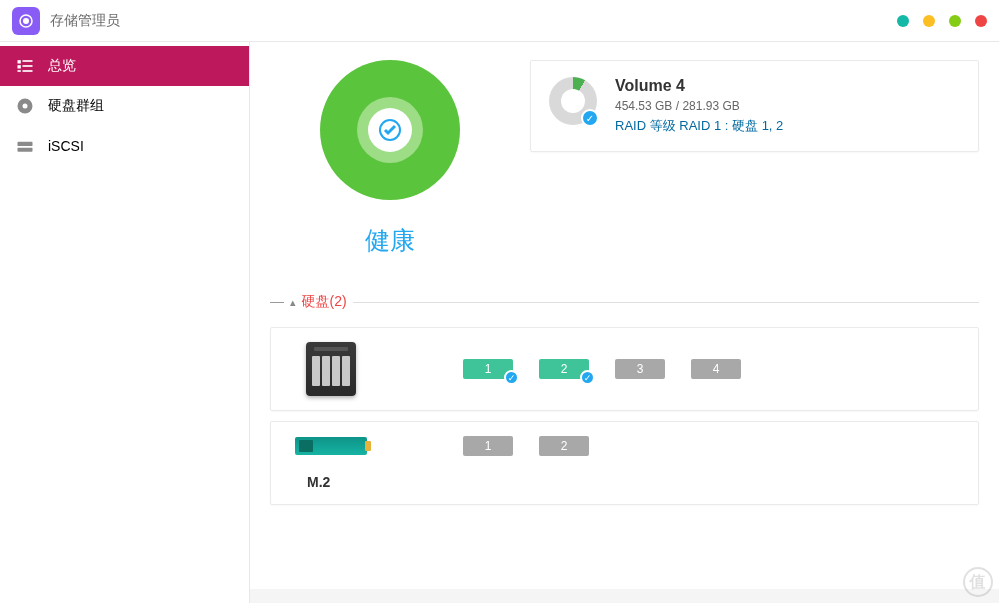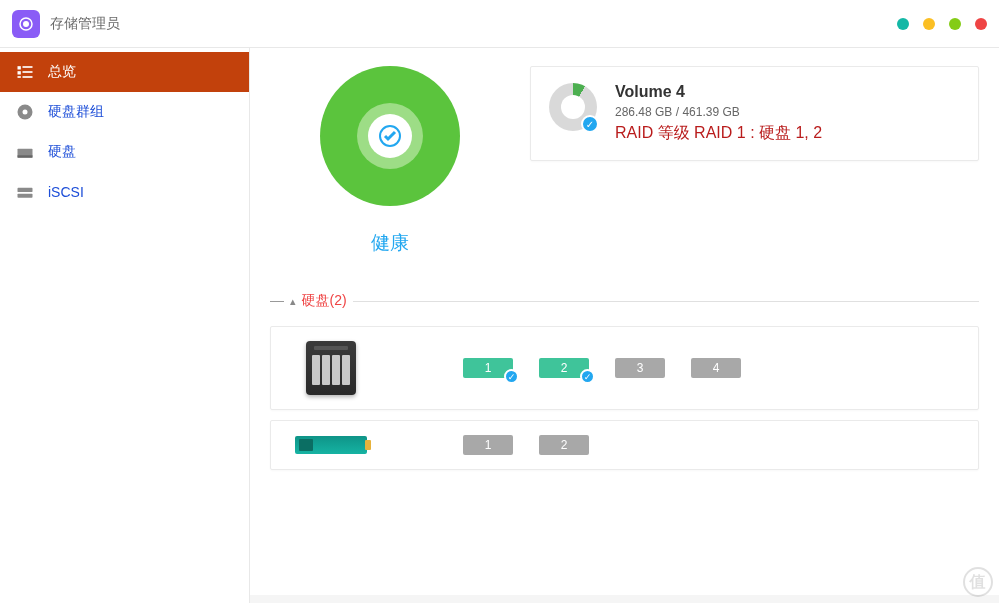--- a/index.html
+++ b/index.html
@@ -1,56 +1,56 @@
 <!DOCTYPE html>
 <html><head>
 <meta charset="utf-8">
 <style>
 * { margin: 0; padding: 0; box-sizing: border-box; font-family: "Microsoft YaHei", "Segoe UI", Arial, sans-serif; }
 body { width: 999px; height: 603px; background: #fff; overflow: hidden; position: relative; }
 
 
-.titlebar { height: 48px; display: flex; align-items: center; padding: 0 12px; border-bottom: 1px solid #e8e8e8; }
+.titlebar { height: 42px; display: flex; align-items: center; padding: 0 12px; border-bottom: 1px solid #e8e8e8; }
 .titlebar .app-icon { width: 28px; height: 28px; border-radius: 6px; background: #8a5cf6; display: flex; align-items: center; justify-content: center; color: #fff; margin-right: 10px; }
 .titlebar .app-title { color: #6a6a6a; font-size: 14px; }
 .win-dots { margin-left: auto; display: flex; gap: 14px; }
 .win-dots span { width: 12px; height: 12px; border-radius: 50%; display: inline-block; }
 .dot-teal { background: #14b8a6; }
 .dot-yellow { background: #fbbf24; }
 .dot-green { background: #84cc16; }
 .dot-red { background: #ef4444; }
 
 
 .body-area { display: flex; height: calc(100% - 42px); }
 .sidebar { width: 250px; border-right: 1px solid #e8e8e8; padding-top: 4px; }
 .content { flex: 1; overflow: auto; padding: 0; position: relative; }
 
 
-.side-item { display: flex; align-items: center; height: 40px; padding: 0 14px; color: #1d4ed8; font-size: 14px; cursor: pointer; gap: 12px; }
-.side-item.active { background: #c2410c; color: #fff; }
+.side-item { display: flex; align-items: center; height: 40px; padding: 0 14px; color: #000000; font-size: 14px; cursor: pointer; gap: 12px; }
+.side-item.active { background: #be185d; color: #fff; }
 .side-item .s-icon { width: 22px; height: 22px; display: flex; align-items: center; justify-content: center; color: inherit; }
 .side-item:not(.active) .s-icon { color: #8a8a8a; }
 
 
 .top-row { display: flex; align-items: flex-start; padding: 18px 20px 30px 20px; gap: 20px; }
 .health-block { width: 240px; text-align: center; }
 .health-circle { width: 140px; height: 140px; margin: 0 auto 24px; border-radius: 50%; background: #5bc43d; position: relative; display: flex; align-items: center; justify-content: center; }
 .health-circle .ring { width: 66px; height: 66px; border-radius: 50%; background: #9ddd86; display: flex; align-items: center; justify-content: center; }
 .health-circle .ring .inner { width: 44px; height: 44px; border-radius: 50%; background: #fff; display: flex; align-items: center; justify-content: center; color: #22a7f0; }
-.health-label { color: #22a7f0; font-size: 19px; }
+.health-label { color: #22a7f0; font-size: 25px; }
 
 .volume-card { flex: 1; border: 1px solid #eaeaea; border-radius: 2px; padding: 16px 18px; display: flex; gap: 18px; align-items: flex-start; box-shadow: 0 1px 2px rgba(0,0,0,0.03); }
 .vol-icon-wrap { position: relative; width: 48px; height: 48px; }
 .vol-donut { width: 48px; height: 48px; border-radius: 50%; background: conic-gradient(#4caf50 0 30deg, #d9d9d9 30deg 360deg); display: flex; align-items: center; justify-content: center; }
 .vol-donut::after { content: ""; width: 24px; height: 24px; background: #fff; border-radius: 50%; }
 .vol-check { position: absolute; right: -2px; bottom: -2px; width: 18px; height: 18px; background: #22a7f0; border: 2px solid #fff; border-radius: 50%; display: flex; align-items: center; justify-content: center; color: #fff; font-size: 10px; }
 .vol-info { display: flex; flex-direction: column; gap: 4px; }
 .vol-name { font-weight: 600; font-size: 16px; color: #333; }
 .vol-capacity { font-size: 12px; color: #666; }
-.vol-raid { font-size: 16px; color: #b91c1c; }
+.vol-raid { font-size: 13px; color: #0369a1; }
 
 
 .section-head { display: flex; align-items: center; padding: 6px 20px; color: #333; font-size: 14px; gap: 6px; }
 .section-head .line { flex: 1; height: 1px; background: #e0e0e0; }
 .section-head .dash { width: 14px; height: 1px; background: #999; }
 .section-head .chev { color: #888; font-size: 11px; }
 .section-head .title { font-weight: 400; color: #ef4444; }
 
 
 .device-card { margin: 10px 20px; border: 1px solid #eaeaea; border-radius: 2px; padding: 14px 24px 14px 24px; box-shadow: 0 1px 2px rgba(0,0,0,0.03); }
@@ -121,29 +121,20 @@
         <svg width="20" height="20" viewBox="0 0 24 24" fill="currentColor">
             <circle cx="12" cy="12" r="9"></circle>
             <circle cx="12" cy="12" r="3" fill="#fff"></circle>
           </svg>
       </span>
       <span>硬盘群组</span>
     </div>
     <div class="side-item">
       <span class="s-icon">
         <svg width="20" height="20" viewBox="0 0 24 24" fill="currentColor">
-            <rect x="3" y="8" width="18" height="10" rx="1"></rect>
-            <rect x="3" y="16" width="18" height="3" fill="#666"></rect>
-          </svg>
-      </span>
-      <span>硬盘</span>
-    </div>
-    <div class="side-item">
-      <span class="s-icon">
-        <svg width="20" height="20" viewBox="0 0 24 24" fill="currentColor">
             <rect x="3" y="7" width="18" height="5" rx="1"></rect>
             <rect x="3" y="14" width="18" height="5" rx="1"></rect>
           </svg>
       </span>
       <span>iSCSI</span>
     </div>
   </div>
 
   <div class="content">
     <div class="top-row">
@@ -161,21 +152,21 @@
         <div class="health-label">健康</div>
       </div>
 
       <div class="volume-card">
         <div class="vol-icon-wrap">
           <div class="vol-donut"></div>
           <div class="vol-check">✓</div>
         </div>
         <div class="vol-info">
           <div class="vol-name">Volume 4</div>
-          <div class="vol-capacity">286.48 GB / 461.39 GB</div>
+          <div class="vol-capacity">454.53 GB / 281.93 GB</div>
           <div class="vol-raid">RAID 等级 RAID 1 : 硬盘 1, 2</div>
         </div>
       </div>
     </div>
 
     <div class="section-head">
       <span class="dash"></span>
       <span class="chev">▴</span>
       <span class="title">硬盘(2)</span>
       <span class="line"></span>
@@ -219,20 +210,21 @@
         </div>
         <div class="bays">
           <div class="bay inactive">
               <span>1</span>
             </div>
           <div class="bay inactive">
               <span>2</span>
             </div>
         </div>
       </div>
+      <div class="device-name">M.2</div>
     </div>
 
     <div class="footer-strip"></div>
   </div>
 </div>
 
 <div class="watermark">
   <span class="wm-icon">值</span>
 </div>
 

